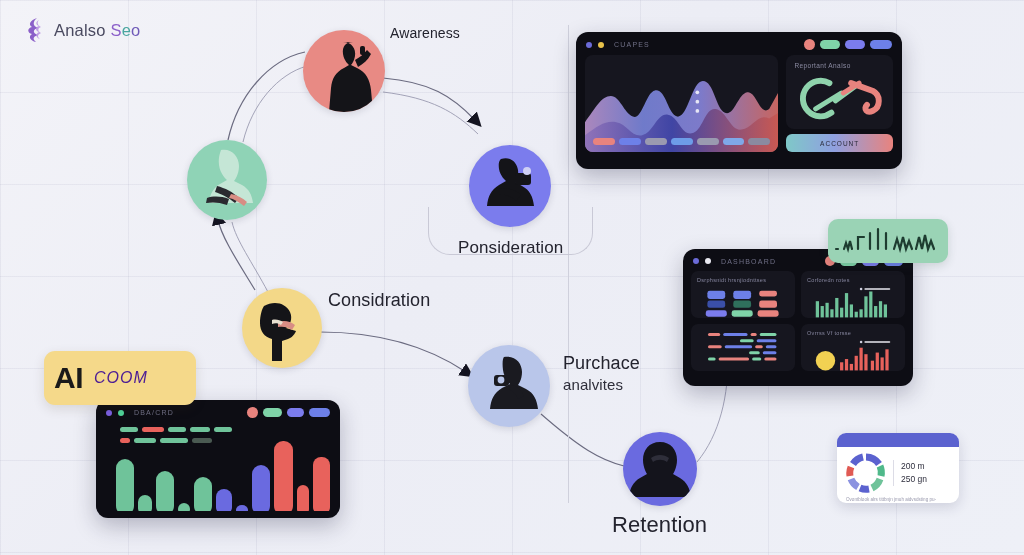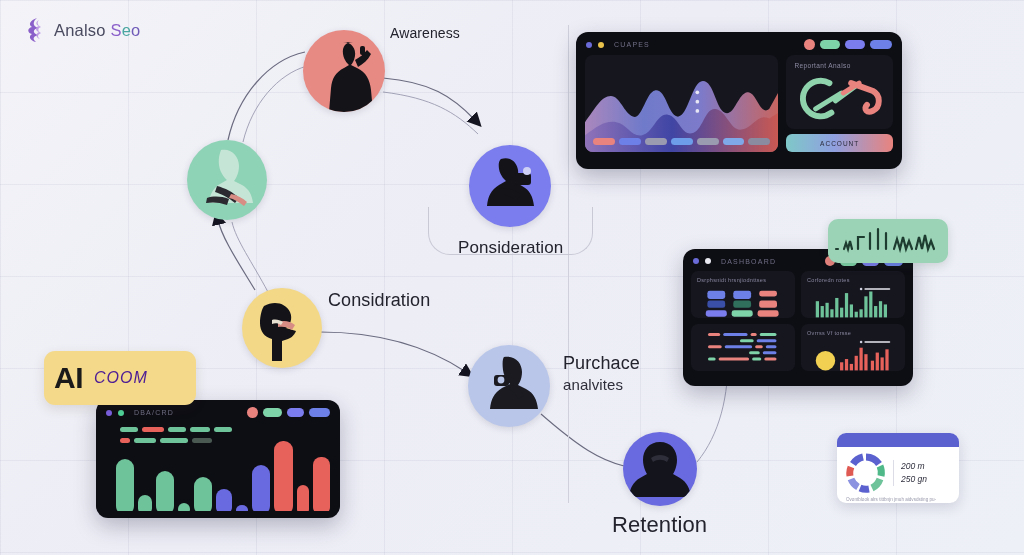--- a/index.html
+++ b/index.html
@@ -153,21 +153,21 @@
     box-shadow:0 3px 10px rgba(40,70,55,.16);
   }
 
   
   .white-card {
     position:absolute; left:837px; top:433px; width:122px; height:70px;
     background:#ffffff; border-radius:9px; overflow:hidden;
     box-shadow:0 4px 13px rgba(40,40,80,.16);
   }
   .wc-head { height:14px; background:#5b62cf; }
-  .wc-body { display:flex; align-items:center; gap:7px; padding:6px 7px 2px 9px;font-style:italic; }
+  .wc-body { display:flex; align-items:center; gap:7px; padding:6px 7px 2px 9px; }
   .wc-nums { font-size:8.5px; color:#2f2f3e; line-height:1.5; border-left:1px solid #dcdce6; padding-left:7px; }
   .wc-foot { font-size:4.6px; color:#9a9aae; padding:2px 8px 0 9px; line-height:1.45; }
 </style>
 </head>
 <body>
 
 <div id="canvas">
 
   <div class="brand">
     <svg class="brand-mark" viewBox="0 0 22 26">

